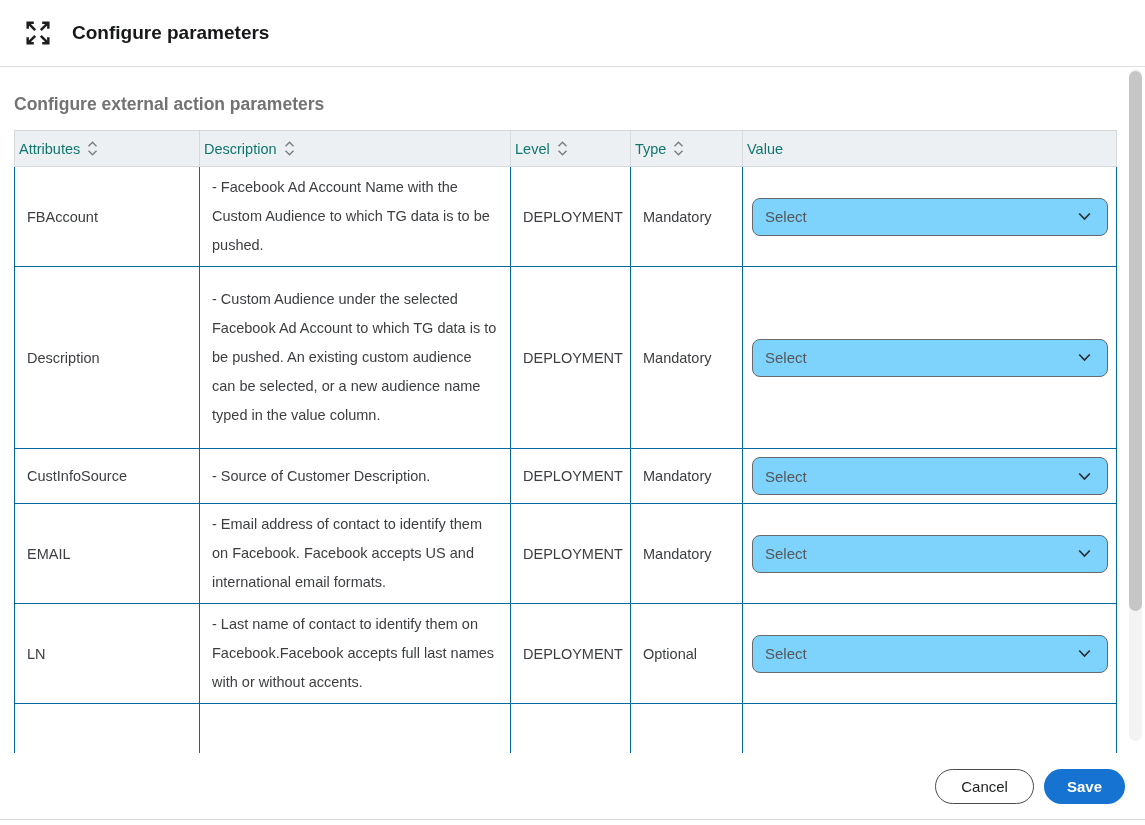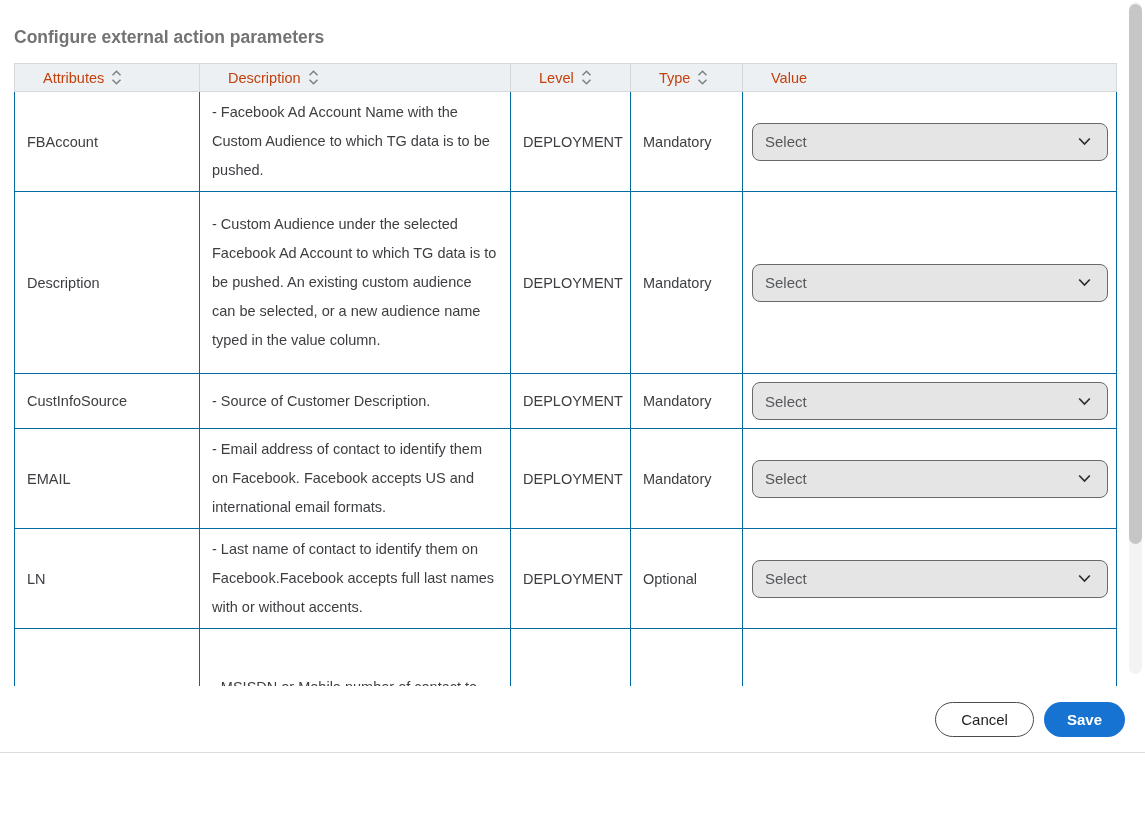--- a/index.html
+++ b/index.html
@@ -13,37 +13,37 @@
     justify-content:center; cursor:pointer; }
   .modal-title { font-size:19px; font-weight:700; color:#17181a; margin-left:18px; }
 
   
   .modal-body { position:relative; height:686px; overflow:hidden; padding:0 28px 0 14px; }
   .section-title { font-size:17.5px; font-weight:700; color:#737373; margin:27px 0 15px 0; }
 
   table.params { width:100%; border-collapse:collapse; table-layout:fixed;
     border:1px solid #d6d9dc; }
   col.c1{width:185px} col.c2{width:311px} col.c3{width:120px} col.c4{width:112px}
-  thead th { background:#edf0f2; height:28px; font-weight:400; font-size:14.5px;
-    color:#c2410c; text-align:left; padding:0 10px 0 28px; border:1px solid #d6d9dc;
+  thead th { background:#edf0f2; height:36px; font-weight:400; font-size:14.5px;
+    color:#0f766e; text-align:left; padding:0 10px 0 4px; border:1px solid #d6d9dc;
     white-space:nowrap; }
   thead th .th-inner { display:inline-flex; align-items:center; gap:7px; }
   .sort-icon { display:inline-flex; flex-direction:column; line-height:0; }
   tbody td { border:1px solid #0369a1; font-size:14.5px; color:#3c3e41;
     padding:6px 12px; vertical-align:middle; background:#fff; }
   td.c-desc { line-height:29px; }
   tbody tr:nth-child(1){height:99px}
   tbody tr:nth-child(2){height:182px}
   tbody tr:nth-child(3){height:48px}
   tbody tr:nth-child(4){height:97px}
   tbody tr:nth-child(5){height:97px}
   tbody tr:nth-child(6){height:146px}
   td.c-value { padding:8px 8px 8px 9px; }
 
-  .select { height:38px; border:1px solid #66696d; border-radius:8px; background:#e5e5e5;
+  .select { height:38px; border:1px solid #66696d; border-radius:8px; background:#7dd3fc;
     display:flex; align-items:center; justify-content:space-between;
     padding:0 14px 0 12px; cursor:pointer; }
   .select-text { font-size:15px; color:#55575a; }
 
   
   .scrollbar-track { position:absolute; top:2px; right:3px; width:13px; height:672px;
     background:#f2f3f3; border-radius:7px; }
   .scrollbar-thumb { position:absolute; top:2px; left:0; width:13px; height:540px;
     background:#c4c6c8; border-radius:7px; }
 
@@ -57,20 +57,37 @@
   .btn-cancel { background:#ffffff; border:1px solid #494c4f; color:#1d1e20;
     padding:0 25px; }
   .btn-save { background:var(--save-blue,#1673d1); border:none; color:#ffffff;
     font-weight:700; padding:0 23px; }
 </style>
 </head>
 <body>
 
 <div class="modal">
 
+  <header class="modal-header">
+    <span class="expand-icon">
+      <svg width="30" height="30" viewBox="0 0 32 32">
+        <g stroke="#1b1c1d" stroke-width="2.6" fill="none">
+          <path d="M13 13 L5 5"></path>
+            <path d="M5 11.5 V5 H11.5"></path>
+          <path d="M19 13 L27 5"></path>
+            <path d="M27 11.5 V5 H20.5"></path>
+          <path d="M13 19 L5 27"></path>
+            <path d="M5 20.5 V27 H11.5"></path>
+          <path d="M19 19 L27 27"></path>
+            <path d="M27 20.5 V27 H20.5"></path>
+        </g>
+      </svg>
+    </span>
+    <h1 class="modal-title">Configure parameters</h1>
+  </header>
 
   <main class="modal-body">
     <h2 class="section-title">Configure external action parameters</h2>
 
     <table class="params">
       <colgroup>
           <col class="c1">
           <col class="c2">
           <col class="c3">
           <col class="c4">

